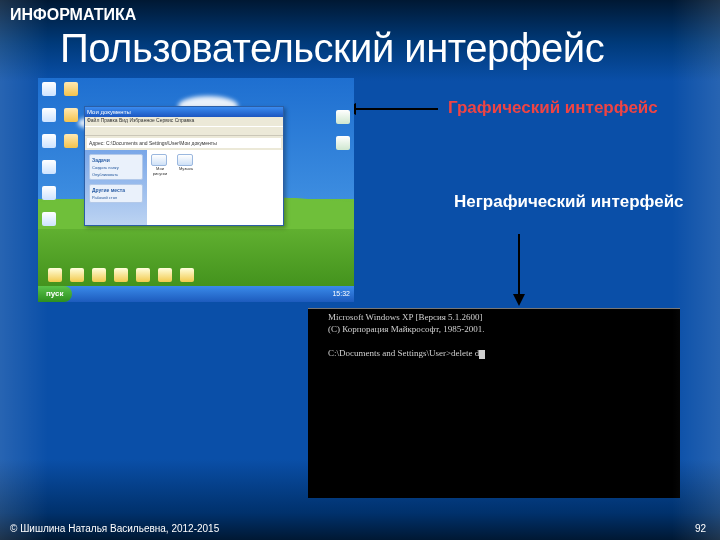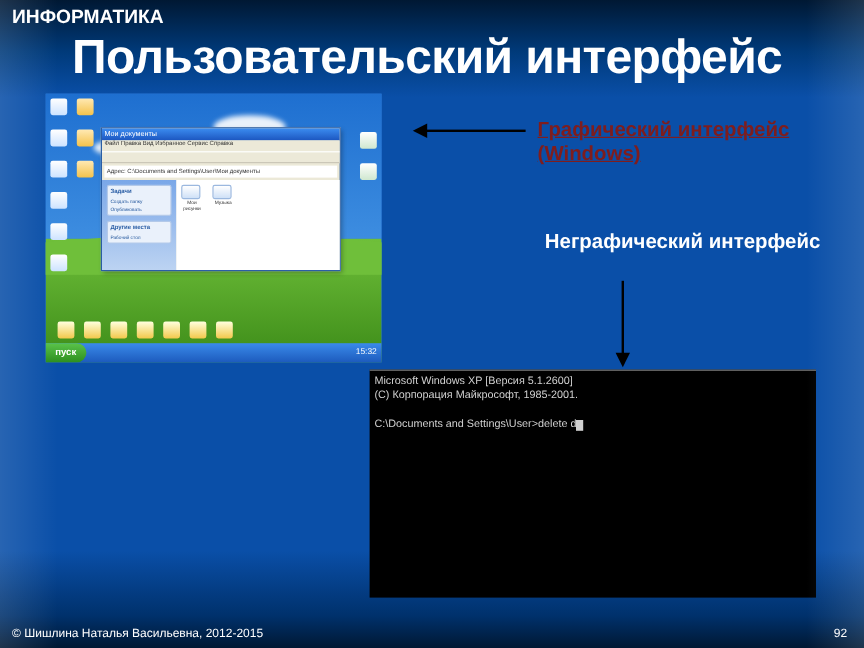--- a/index.html
+++ b/index.html
@@ -15,24 +15,24 @@
     background: linear-gradient(90deg, rgba(255,255,255,0.12), transparent);
     pointer-events: none;
   }
   body::after { right: 0; transform: scaleX(-1); }
   .header-label {
     position: absolute; top: 6px; left: 10px;
     color: #fff; font-size: 16px; font-weight: bold;
   }
   .title {
     position: absolute; top: 26px; left: 60px;
-    color: #fff; font-size: 40px; font-weight: bold;
+    color: #fff; font-size: 40px; font-weight: normal;
     letter-spacing: -0.5px;
   }
-  .label-a { position: absolute; top: 98px; left: 448px; color:#7f1d1d; font-size: 17px; font-weight: bold; text-decoration: underline; }
+  .label-a { position: absolute; top: 98px; left: 448px; color:#ef4444; font-size: 17px; font-weight: bold; }
   .label-a .sub { font-weight: bold; }
   .label-b { position: absolute; top: 192px; left: 454px; color:#fff; font-size: 17px; font-weight: bold; }
   
   .arrow-left {
     position: absolute; top: 108px; left: 354px; width: 84px; height: 2px; background: #000;
   }
   .arrow-left::before {
     content:""; position:absolute; left:-10px; top:-5px;
     border-right: 12px solid #000; border-top: 6px solid transparent; border-bottom: 6px solid transparent;
   }
@@ -40,21 +40,21 @@
   .arrow-down {
     position: absolute; top: 234px; left: 518px; width: 2px; height: 62px; background: #000;
   }
   .arrow-down::before {
     content:""; position:absolute; bottom:-10px; left:-5px;
     border-top: 12px solid #000; border-left: 6px solid transparent; border-right: 6px solid transparent;
   }
 
   
   .winxp {
-    position: absolute; top: 78px; left: 38px; width: 280px; height: 224px;
+    position: absolute; top: 78px; left: 38px; width: 316px; height: 224px;
     background: linear-gradient(180deg, #2a78d6 0%, #2a78d6 55%, #2a78d6 55%);
     overflow: hidden; font-size: 6px; color:#fff;
   }
   .winxp .sky { position:absolute; inset:0 0 46% 0;
     background: linear-gradient(180deg, #1e6fd0 0%, #3d8de0 100%); }
   .winxp .sky::before, .winxp .sky::after {
     content:""; position:absolute; width:60px; height:20px; background:#fff; border-radius:50%;
     filter: blur(2px); opacity:.9;
   }
   .winxp .sky::before { left: 140px; top: 18px; }
@@ -93,42 +93,41 @@
   .explorer .side .panel .l { font-size:4px; color:#25599e; margin-top:2px; }
   .explorer .files { flex:1; background:#fff; padding:4px; display:flex; gap:8px;}
   .explorer .files .fi { width:18px; height:20px; }
   .explorer .files .fi .ficon { width:16px; height:12px; background:linear-gradient(#fff,#cfe1f7); border:1px solid #9bb8df; border-radius:2px;}
   .explorer .files .fi .fname { font-size:4px; color:#333; text-align:center; }
 
   
   .dos {
     position:absolute; top:308px; left:308px; width:372px; height:190px;
     background:#000; color:#d0d0d0;
-    font-family: Liberation Sans, sans-serif; font-size: 9px; padding:2px 4px;
+    font-family: Liberation Serif, serif; font-size: 9px; padding:2px 20px;
     white-space: pre; overflow:hidden; line-height:12px;
     border-top:1px solid #777;
   }
   .dos .cursor { display:inline-block; width:6px; height:9px; background:#d0d0d0; vertical-align:bottom;}
 
   .footer {
     position:absolute; bottom:6px; left:10px; color:#fff; font-size:10px;
   }
   .pagenum {
     position:absolute; bottom:6px; right:14px; color:#fff; font-size:10px;
   }
 </style>
 </head>
 <body>
 
 <div class="header-label">ИНФОРМАТИКА</div>
 <div class="title">Пользовательский интерфейс</div>
 
 <div class="label-a">
   <div>Графический интерфейс</div>
-  <div class="sub">(Windows)</div>
 </div>
 <div class="arrow-left"></div>
 
 <div class="label-b">
   <div>Неграфический интерфейс</div>
 </div>
 <div class="arrow-down"></div>
 
 <div class="winxp">
   <div class="sky"></div>

